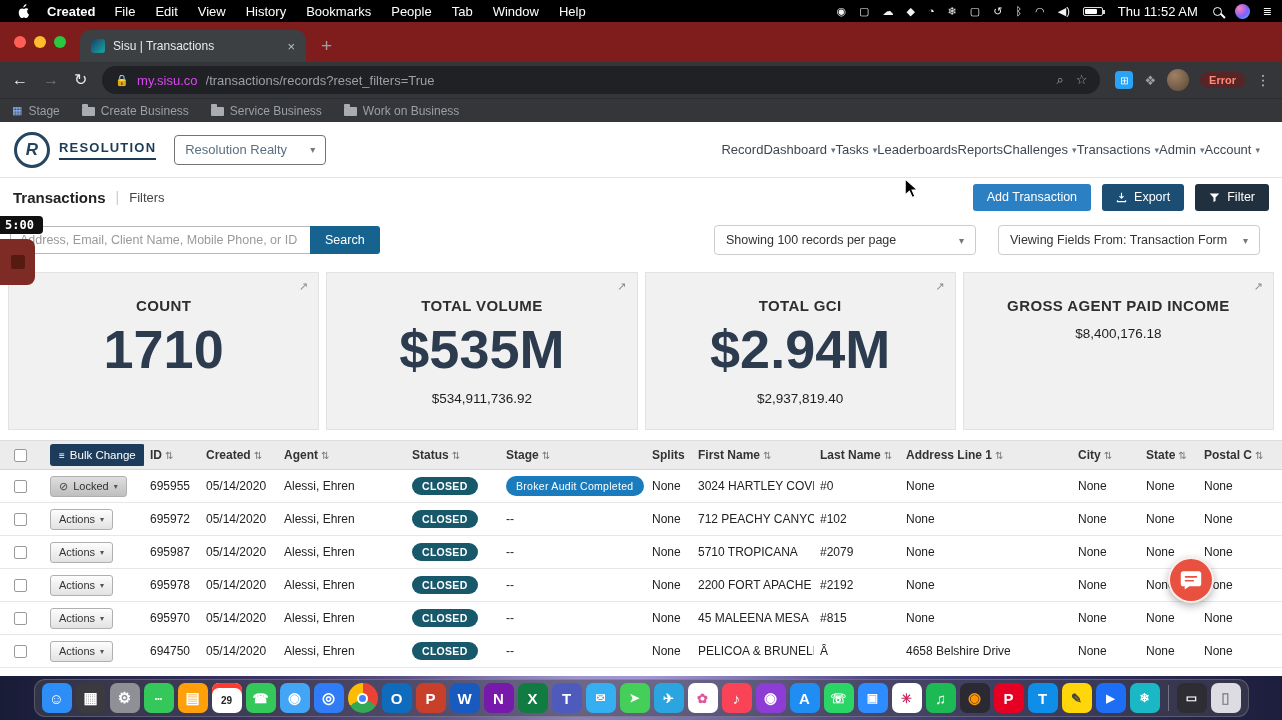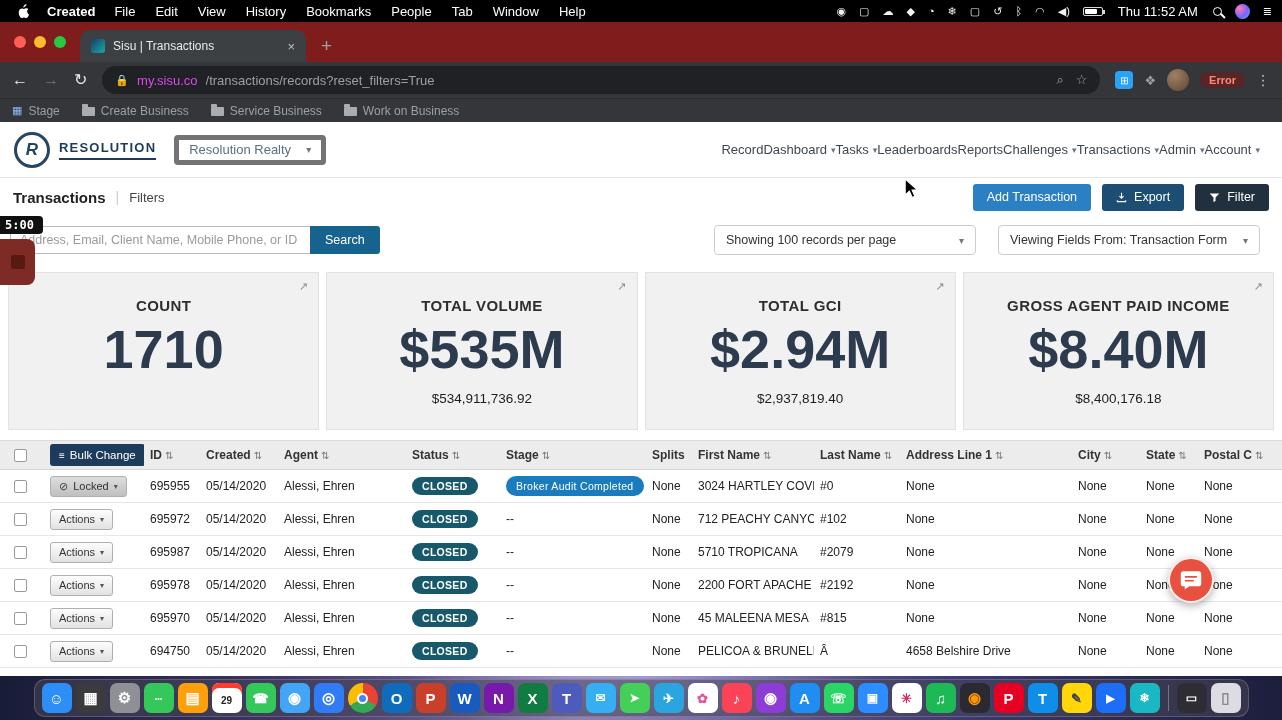--- a/index.html
+++ b/index.html
@@ -55,21 +55,21 @@
   .bookmarks{height:24px;background:#35363a;border-top:1px solid #2b2c2f;display:flex;align-items:center;padding:0 12px;gap:22px;color:#9aa0a6;font-size:12px}
   .bm{display:flex;gap:6px;align-items:center}
   .apps-grid{color:#8ab4f8;font-size:11px}
   .folder{width:13px;height:9px;background:#a9adb2;border-radius:1px;position:relative;display:inline-block;margin-top:2px}
   .folder::before{content:'';position:absolute;top:-3px;left:0;width:6px;height:3px;background:#a9adb2;border-radius:1px 1px 0 0}
 
   
   .app-header{height:56px;background:#fff;border-bottom:1px solid #e4e4e4;display:flex;align-items:center;padding:0 14px}
   .logo-mark{width:36px;height:36px;border:3px solid #27455f;border-radius:50%;display:flex;align-items:center;justify-content:center;color:#27455f;font-weight:bold;font-size:17px;font-style:italic;flex:0 0 auto}
   .brand{color:#1d3a57;font-weight:bold;font-size:13px;letter-spacing:1.2px;border-bottom:2px solid #1d3a57;padding-bottom:3px;margin-left:9px}
-  .team-select{margin-left:18px;width:152px;height:30px;border:5px solid #737373;border-radius:4px;display:flex;align-items:center;justify-content:space-between;padding:0 10px;font-size:13px;color:#5b6f82;background:#fff}
+  .team-select{margin-left:18px;width:152px;height:30px;border:1px solid #737373;border-radius:4px;display:flex;align-items:center;justify-content:space-between;padding:0 10px;font-size:13px;color:#5b6f82;background:#fff}
   .sel-chevron{color:#777;font-size:10px}
   .app-nav{margin-left:auto;display:flex;font-size:13px;color:#3e4750;align-items:center;padding-right:8px}
   .nav-item{display:flex;align-items:center;gap:4px;cursor:pointer;white-space:nowrap}
   .nav-caret{font-size:9px;color:#6b7680}
 
   
   .page-bar{height:38px;display:flex;align-items:center;padding:0 13px;gap:10px}
   .page-title{font-size:15px;font-weight:bold;color:#222}
   .vbar{color:#ccc;font-size:14px}
   .filters-tab{font-size:13px;color:#444}
@@ -328,21 +328,20 @@
     </div>
     <div class="card">
       <span class="card-expand">↗</span>
       <div class="card-label">TOTAL GCI</div>
       <div class="card-value">$2.94M</div>
       <div class="card-sub">$2,937,819.40</div>
     </div>
     <div class="card">
       <span class="card-expand">↗</span>
       <div class="card-label">GROSS AGENT PAID INCOME</div>
-      <div class="card-value">$8.40M</div>
       <div class="card-sub">$8,400,176.18</div>
     </div>
   </div>
 
 <div>
   <div class="grid-row thead">
     <div class="th cell-check">
       <span class="checkbox"></span>
     </div>
     <div class="th">

